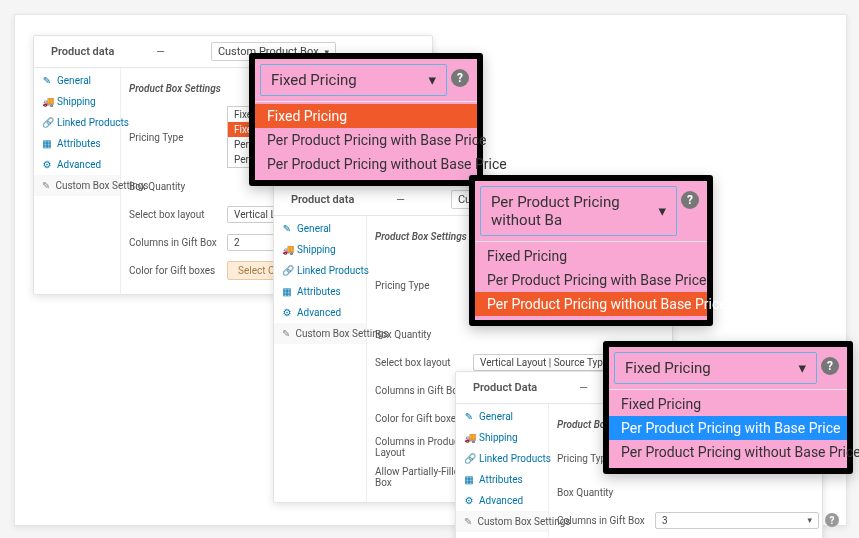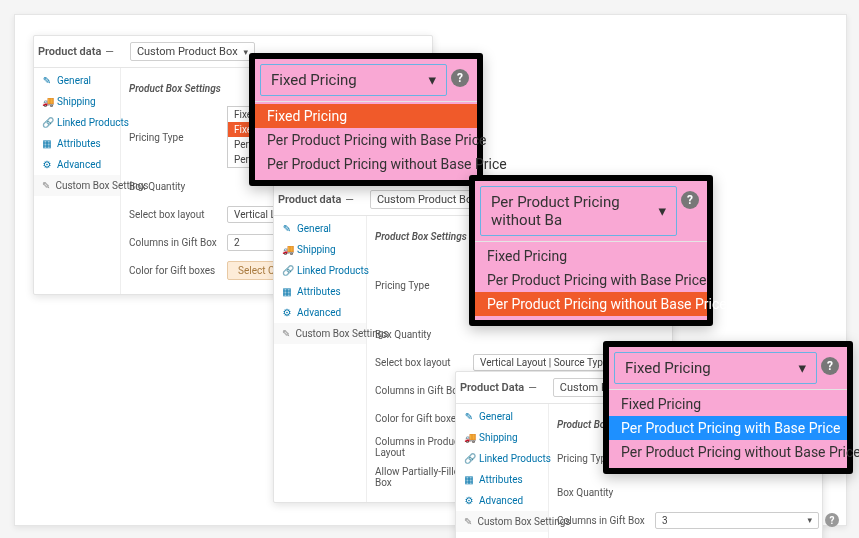--- a/index.html
+++ b/index.html
@@ -30,32 +30,33 @@
   .panel {
     position: absolute;
     background: #fff;
     border: 1px solid #e3e3e3;
     border-radius: 2px;
     box-shadow: 0 2px 8px rgba(0,0,0,0.12);
   }
   .panel-header {
     display: flex;
     align-items: center;
-    padding: 6px 4px;
+    padding: 6px 17px;
     border-bottom: 1px solid #e5e5e5;
     font-size: 11px;
     color: #555;
     font-weight: 600;
+    gap: 38px;
   }
   .panel-header .dash {
     font-weight: 400;
     margin: 0 4px;
   }
   .type-select {
-    margin-left: 12px;
+    margin-left: 4px;
     font-weight: 400;
     border: 1px solid #d0d0d0;
     background: #fff;
     padding: 2px 6px;
     border-radius: 2px;
     display: inline-flex;
     align-items: center;
     gap: 6px;
     color: #444;
   }

